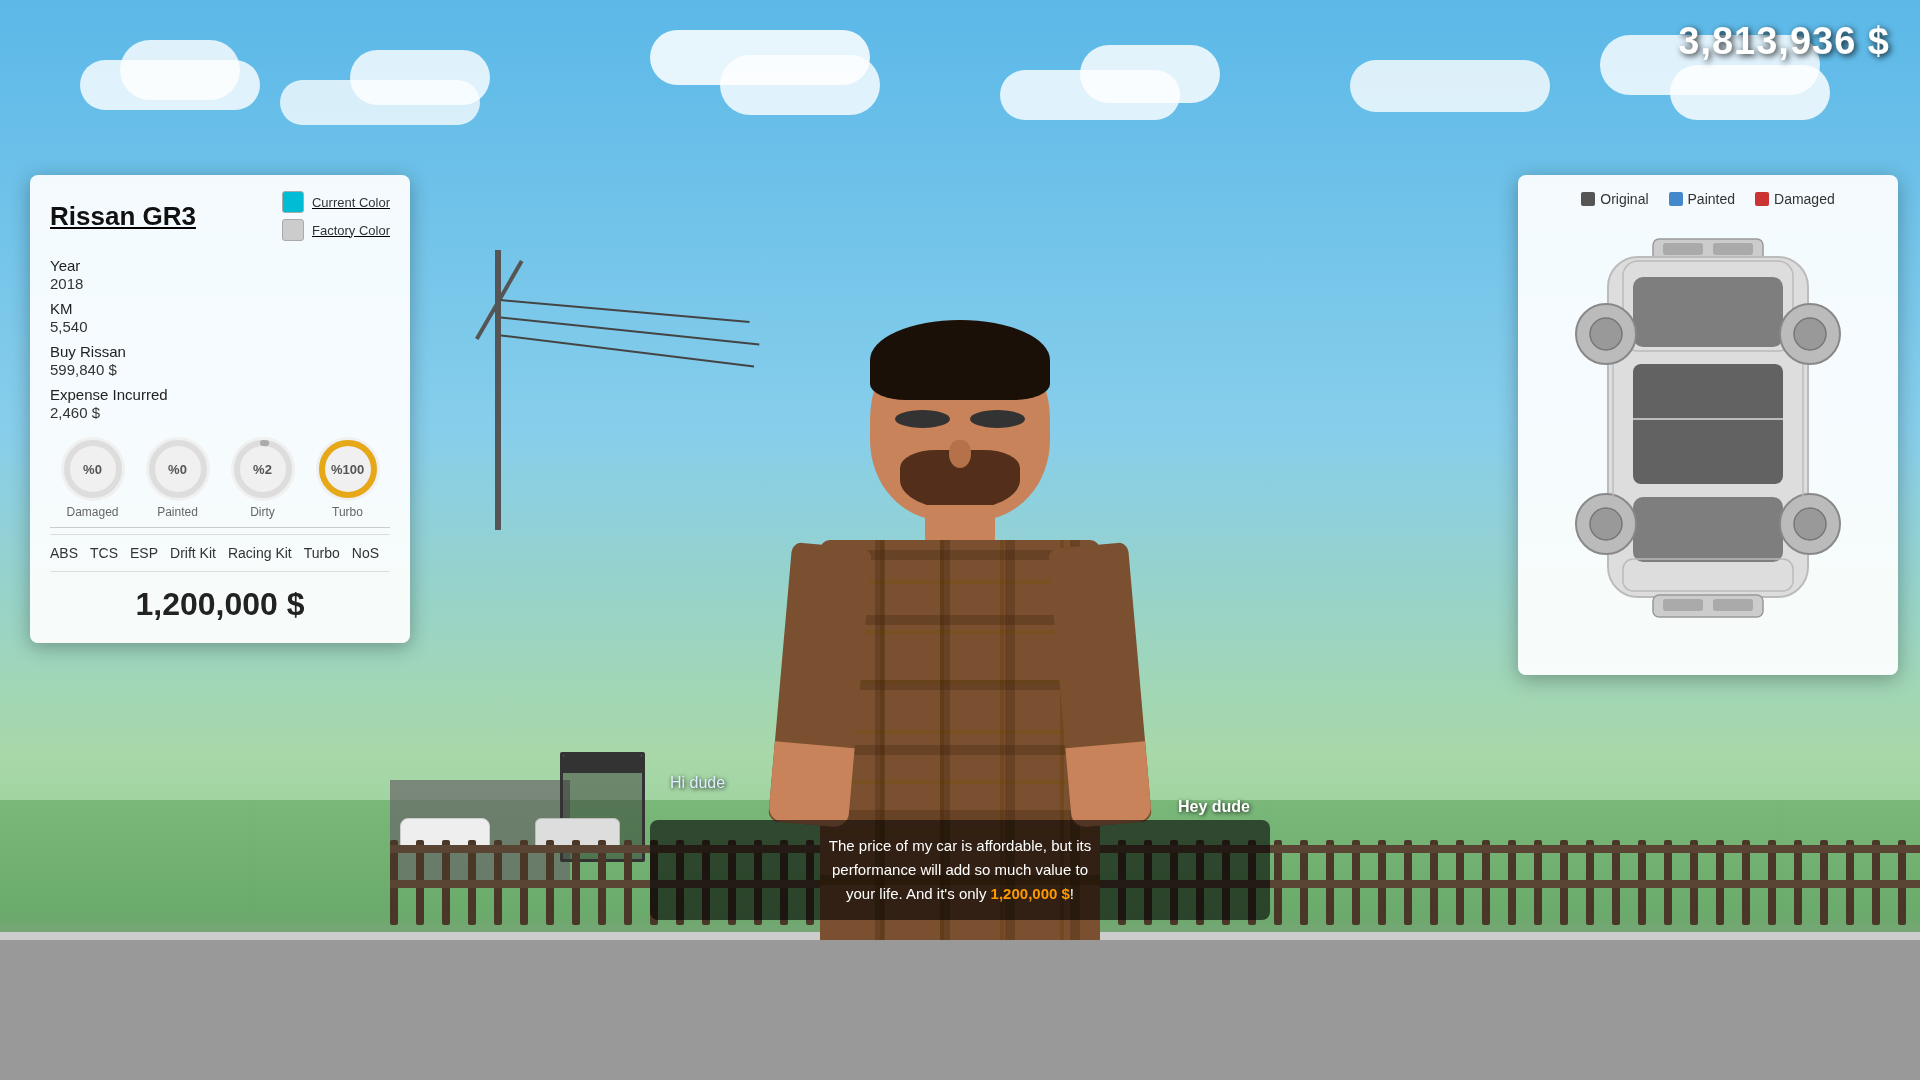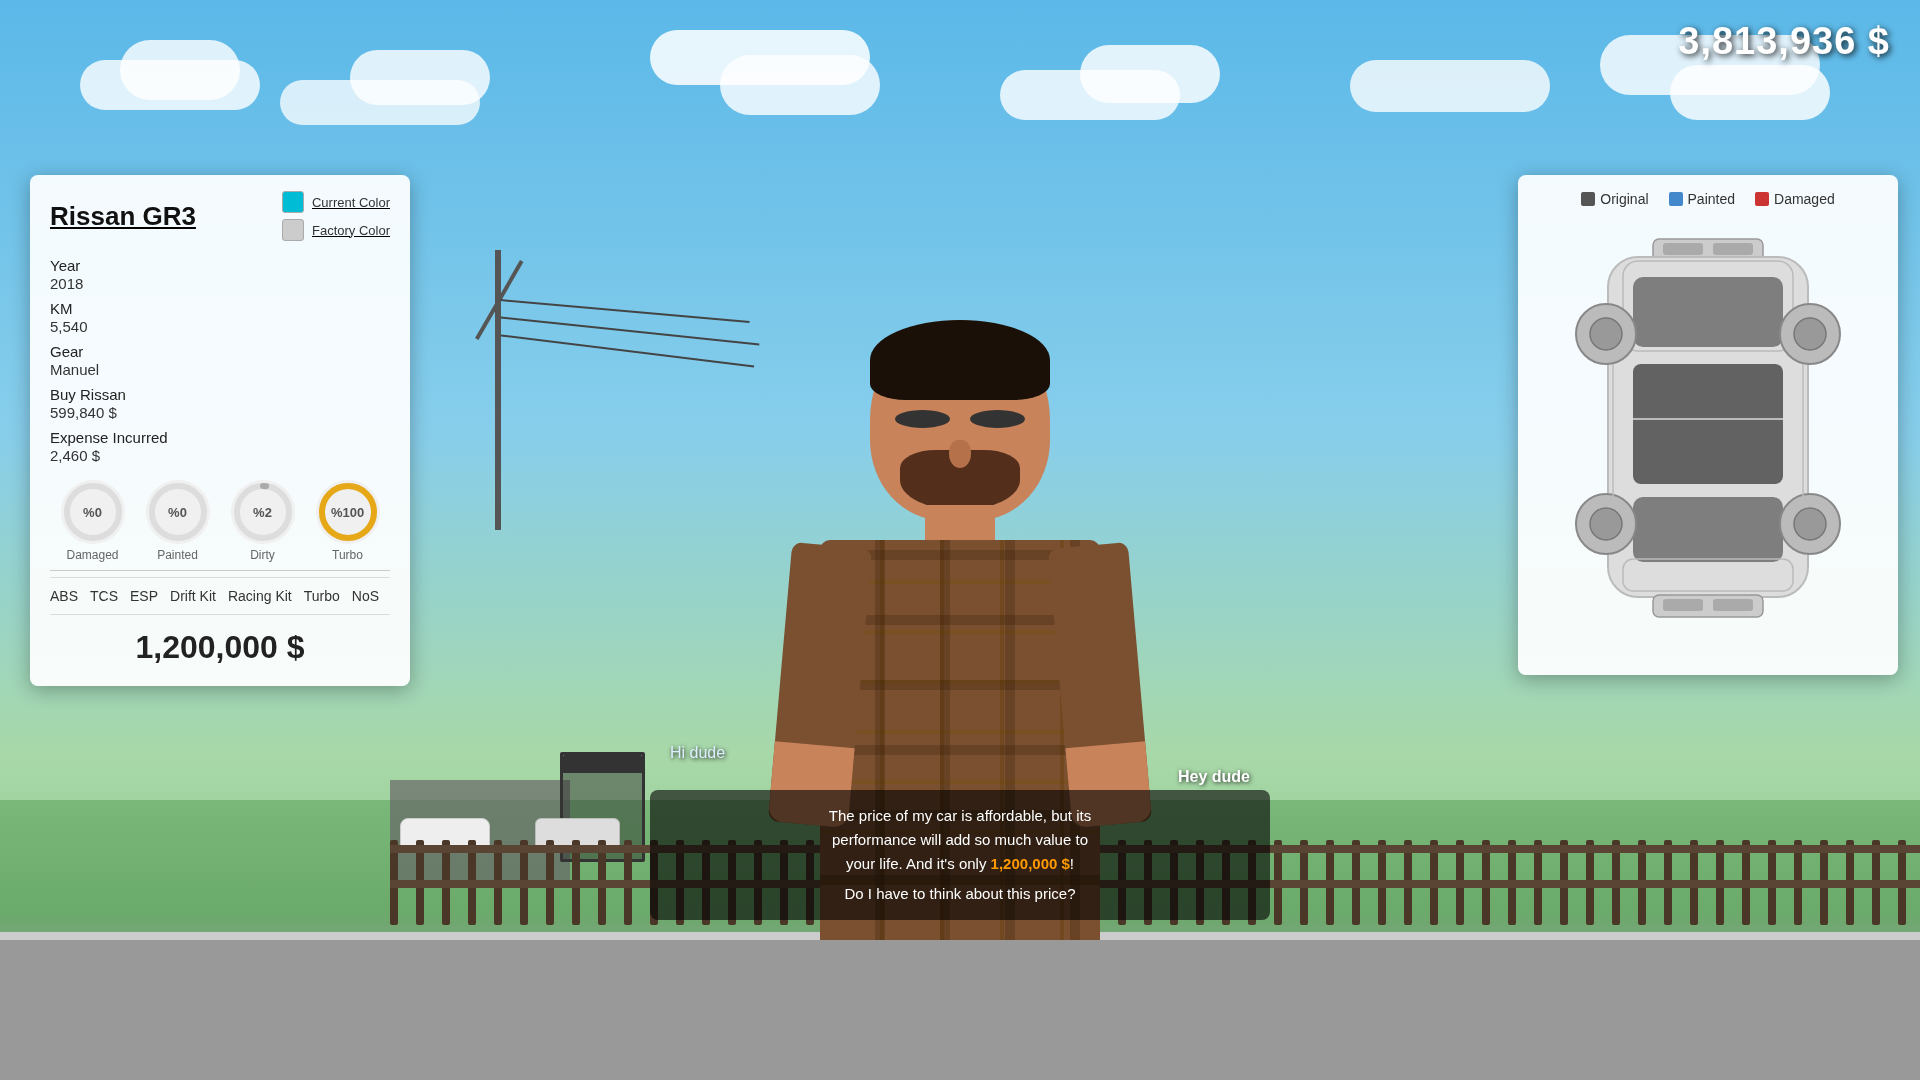--- a/index.html
+++ b/index.html
@@ -385,24 +385,20 @@
   <div class="info-row">
     <div class="info-label">Year</div>
     <div class="info-value">2018</div>
   </div>
 
   <div class="info-row">
     <div class="info-label">KM</div>
     <div class="info-value">5,540</div>
   </div>
 
-  <div class="info-row">
-    <div class="info-label">Gear</div>
-    <div class="info-value">Manuel</div>
-  </div>
 
   <div class="info-row">
     <div class="info-label">Buy Rissan</div>
     <div class="info-value">599,840 $</div>
   </div>
 
   <div class="info-row">
     <div class="info-label">Expense Incurred</div>
     <div class="info-value">2,460 $</div>
   </div>
@@ -535,15 +531,14 @@
   <div style="background:rgba(0,0,0,0.6);border-radius:8px;padding:14px 20px;color:white;font-size:15px;line-height:1.6;text-align:center;">
     <div>
       <span>The price of my car is affordable, but its</span>
     </div>
     <div>
       <span>performance will add so much value to</span>
     </div>
     <div>
       <span>your life. And it's only</span>&nbsp;<span style="color:#ff9900;font-weight:bold;">1,200,000 $</span><span>!</span>
     </div>
-    <div style="margin-top:6px;">Do I have to think about this price?</div>
   </div>
 </div>
 
 </body></html>

